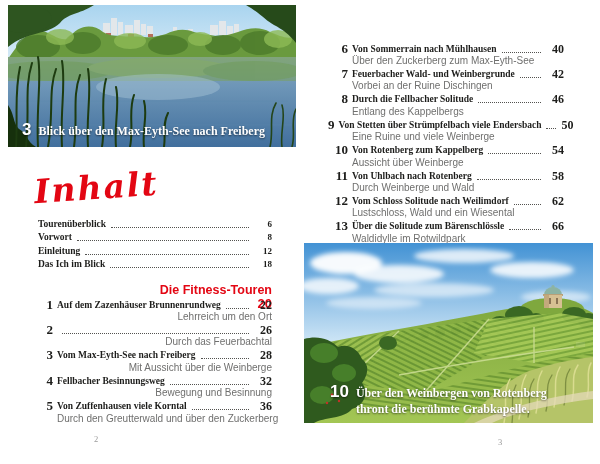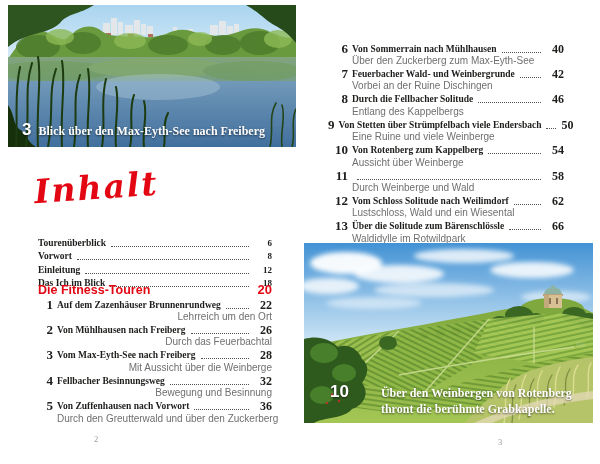--- a/index.html
+++ b/index.html
@@ -133,21 +133,21 @@
       </g>
     </svg>
     <div class="photo-caption" style="left:14px;bottom:8px;">
       <span class="cap-num">3</span>
       <span class="cap-text">Blick über den Max-Eyth-See nach Freiberg</span>
     </div>
   </div>
 
   <div class="heading-script">Inhalt</div>
 
-  <div class="toc" style="left:38px;top:236px;width:234px;">
+  <div class="toc" style="left:38px;top:217px;width:234px;">
     <div class="fm-row">
       <span class="fm-label">Tourenüberblick</span>
       <span class="dots"></span>
       <span class="fm-page">6</span>
     </div>
     <div class="fm-row">
       <span class="fm-label">Vorwort</span>
       <span class="dots"></span>
       <span class="fm-page">8</span>
     </div>
@@ -156,40 +156,39 @@
       <span class="dots"></span>
       <span class="fm-page">12</span>
     </div>
     <div class="fm-row">
       <span class="fm-label">Das Ich im Blick</span>
       <span class="dots"></span>
       <span class="fm-page">18</span>
     </div>
   </div>
 
-  <div class="section-row" style="left:38px;top:283px;width:234px;">
+  <div class="section-row" style="left:38px;top:283px;width:234px;flex-direction:column;">
     <span class="section-label">Die Fitness-Touren</span>
     <span class="section-fill"></span>
     <span class="section-page">20</span>
   </div>
 
   <div class="toc tours-left" style="left:40px;top:298px;width:232px;">
     <div class="tour">
       <div class="tour-line">
         <span class="tnum">1</span>
         <span class="ttitle">Auf dem Zazenhäuser Brunnenrundweg</span>
         <span class="dots"></span>
         <span class="tpage">22</span>
       </div>
       <div class="tsub">Lehrreich um den Ort</div>
     </div>
     <div class="tour">
       <div class="tour-line">
         <span class="tnum">2</span>
-        <span class="ttitle">Von Mühlhausen nach Freiberg</span>
         <span class="dots"></span>
         <span class="tpage">26</span>
       </div>
       <div class="tsub">Durch das Feuerbachtal</div>
     </div>
     <div class="tour">
       <div class="tour-line">
         <span class="tnum">3</span>
         <span class="ttitle">Vom Max-Eyth-See nach Freiberg</span>
         <span class="dots"></span>
@@ -202,21 +201,21 @@
         <span class="tnum">4</span>
         <span class="ttitle">Fellbacher Besinnungsweg</span>
         <span class="dots"></span>
         <span class="tpage">32</span>
       </div>
       <div class="tsub">Bewegung und Besinnung</div>
     </div>
     <div class="tour">
       <div class="tour-line">
         <span class="tnum">5</span>
-        <span class="ttitle">Von Zuffenhausen nach Vorwort</span>
+        <span class="ttitle">Von Zuffenhausen viele Korntal</span>
         <span class="dots"></span>
         <span class="tpage">36</span>
       </div>
       <div class="tsub">Durch den Greutterwald und über den Zuckerberg</div>
     </div>
   </div>
 
   <div class="folio" style="left:94px;top:434px;">2</div>
 
   <div class="toc tours-right" style="left:328px;top:42px;width:236px;">
@@ -261,20 +260,21 @@
         <span class="tnum">10</span>
         <span class="ttitle">Von Rotenberg zum Kappelberg</span>
         <span class="dots"></span>
         <span class="tpage">54</span>
       </div>
       <div class="tsub">Aussicht über Weinberge</div>
     </div>
     <div class="tour">
       <div class="tour-line">
         <span class="tnum">11</span>
+        <span class="ttitle">Von Uhlbach nach Rotenberg</span>
         <span class="dots"></span>
         <span class="tpage">58</span>
       </div>
       <div class="tsub">Durch Weinberge und Wald</div>
     </div>
     <div class="tour">
       <div class="tour-line">
         <span class="tnum">12</span>
         <span class="ttitle">Vom Schloss Solitude nach Weilimdorf</span>
         <span class="dots"></span>
@@ -403,19 +403,19 @@
       <g stroke="#7e8f42" stroke-width="1.3" fill="none" stroke-linecap="round">
         <path d="M208,180 C210,164 206,154 212,142"></path>
           <path d="M224,174 C228,158 222,148 230,136"></path>
         <path d="M242,168 C246,152 240,144 248,132"></path>
           <path d="M260,162 C264,148 258,138 266,126"></path>
       </g>
       <path d="M170,180 C200,166 240,154 289,148 L289,156 C240,162 205,172 188,180 Z" fill="#e4d9b8" opacity="0.75"></path>
     </svg>
     <div class="photo-caption" style="left:26px;bottom:6px;">
       <span class="cap-num">10</span>
-      <span class="cap-text" style="width:196px;white-space:normal;margin-left:25px;">Über den Weinbergen von Rotenberg thront die berühmte Grabkapelle.</span>
+      <span class="cap-text" style="width:196px;white-space:normal;">Über den Weinbergen von Rotenberg thront die berühmte Grabkapelle.</span>
     </div>
   </div>
 
   <div class="folio" style="left:498px;top:437px;">3</div>
 
 </div>
 
 </body></html>

